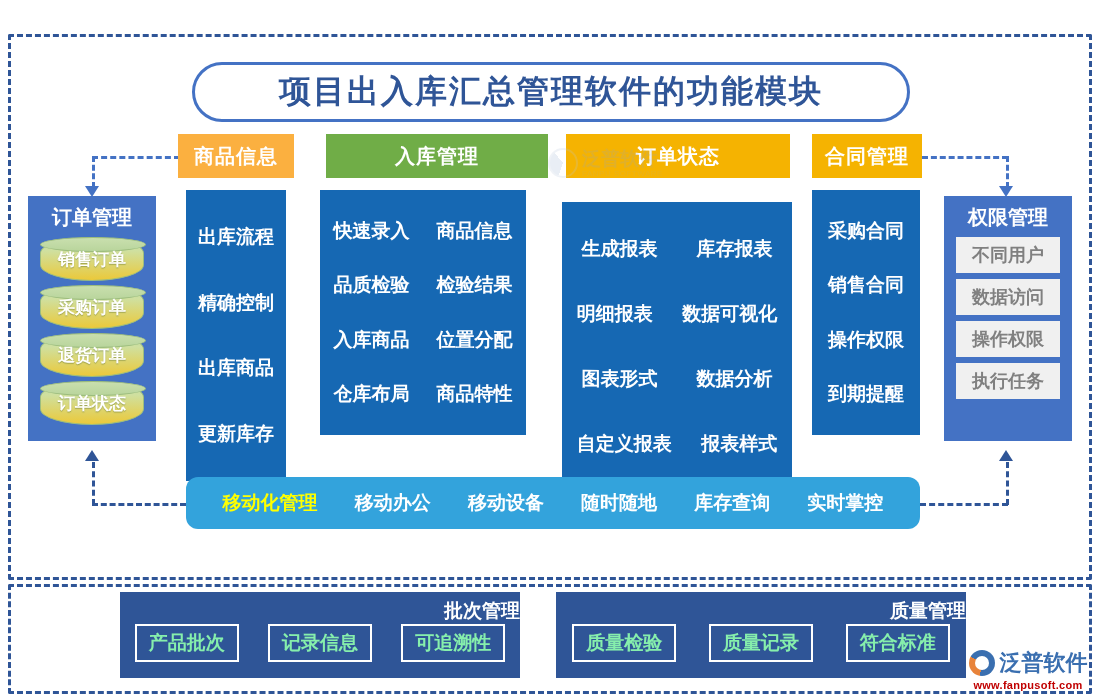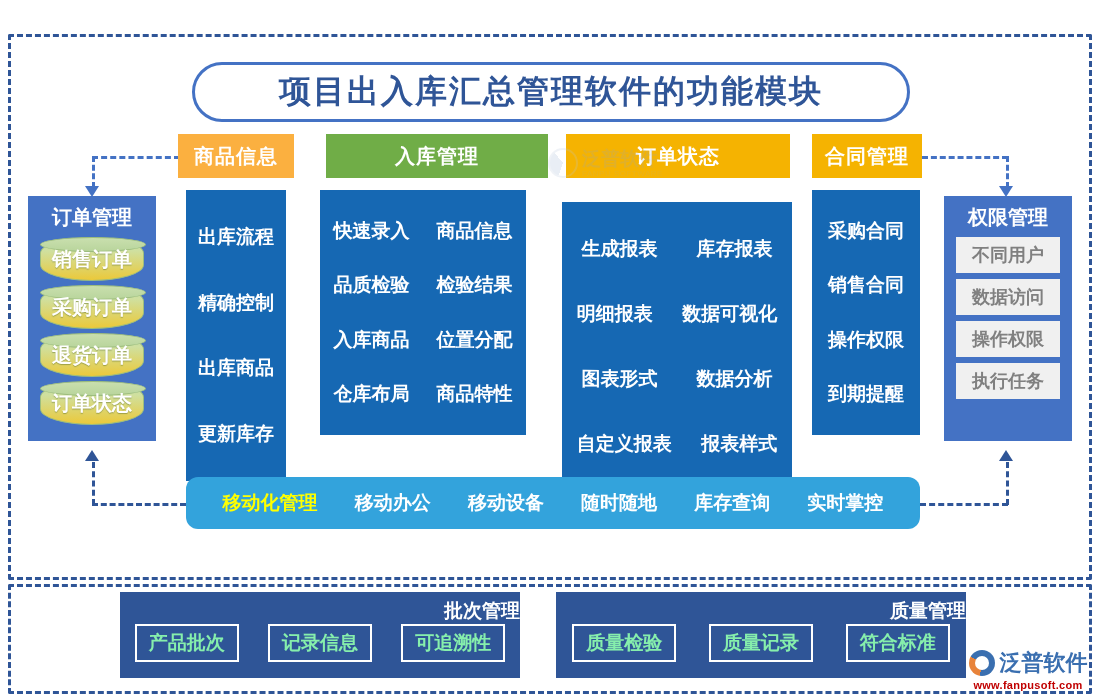--- a/index.html
+++ b/index.html
@@ -74,21 +74,21 @@
     border-radius:50%/16px;border:1px solid #9dbd7e;
     display:flex;align-items:center;justify-content:center;
     box-sizing:border-box;
   }
   .cyl::before{
     content:"";position:absolute;left:-1px;top:-1px;width:104px;height:13px;
     border:1px solid #9dbd7e;border-radius:50%;
     background:linear-gradient(180deg,#c9dfae,#b9d59c);
   }
   .cyl span{
-    position:relative;z-index:2;color:#ffffff;font-size:20px;font-weight:bold;
+    position:relative;z-index:2;color:#ffffff;font-size:17px;font-weight:bold;
     font-family:"DejaVu Serif","Liberation Serif",serif;
     text-shadow:0 1px 1px rgba(80,100,40,.45);
   }
   
   .gbox{
     width:104px;height:36px;margin:5px auto 6px auto;background:#f0f0f0;
     display:flex;align-items:center;justify-content:center;
   }
   .gbox span{
     color:#808080;font-size:18px;font-weight:bold;

